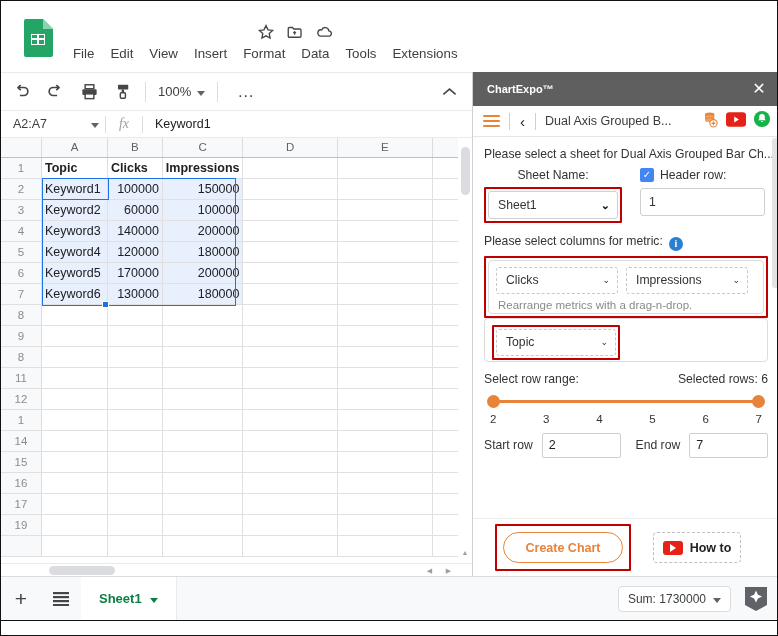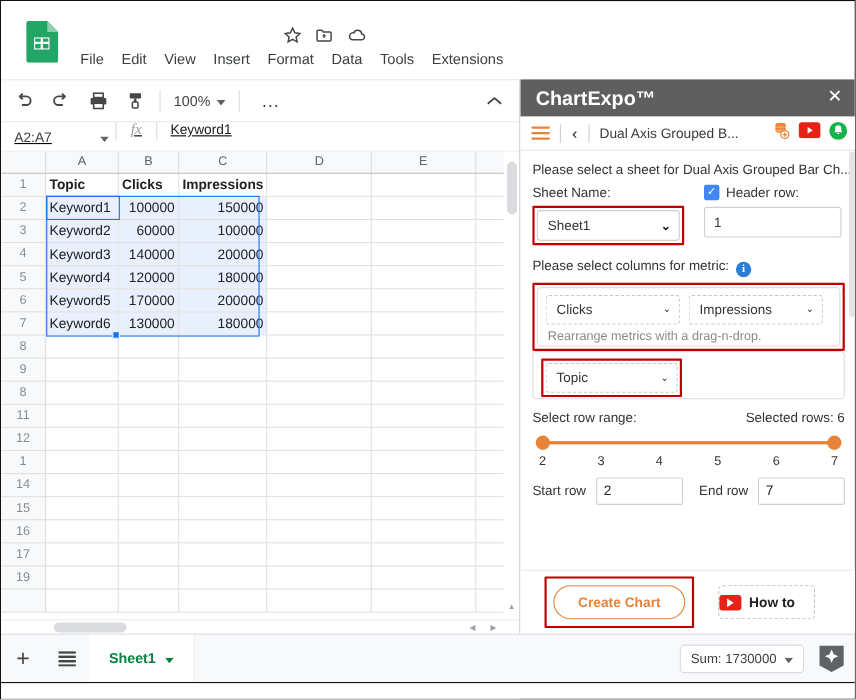--- a/index.html
+++ b/index.html
@@ -76,21 +76,21 @@
     color: #444746;
   }
 
   
   #formula-bar {
     position: absolute; left: 0; top: 109px;
     width: 471px; height: 28px;
     background: #fff;
     border-top: 1px solid #e8eaed;
     border-bottom: 1px solid #e8eaed;
-    display: flex; align-items: flex-start; text-decoration: underline;
+    display: flex; align-items: center;
   }
   #namebox {
     width: 104px; height: 27px;
     display: flex; align-items: center; justify-content: space-between;
     padding: 0 6px 0 12px;
     font-size: 12.5px; color: #3c4043;
   }
   .fb-sep { width: 1px; height: 17px; background: #dadce0; }
   #fx-label {
     width: 36px; text-align: center;
@@ -261,21 +261,21 @@
     border-left: 1px solid #d0d0d0;
     overflow: hidden;
   }
   #panel-titlebar {
     height: 34px;
     background: #5f5f5f;
     display: flex; align-items: center; justify-content: space-between;
     padding: 0 11px 0 14px;
   }
   #panel-title {
-    color: #fff; font-size: 18px; font-weight: bold;
+    color: #fff; font-size: 11px; font-weight: bold;
   }
   #panel-close {
     color: #fff; font-size: 16px; line-height: 1;
     width: 18px; text-align: center;
   }
   #panel-nav {
     height: 31px;
     background: #fff;
     border-bottom: 1px solid #e6e6e6;
     display: flex; align-items: center;
@@ -387,21 +387,21 @@
   #create-chart-btn {
     width: 120px; height: 31px;
     border: 1px solid #e8833a; border-radius: 16px;
     color: #e8833a; font-size: 12.5px; font-weight: bold;
     display: flex; align-items: center; justify-content: center;
     background: #fff;
   }
   #howto-btn {
     width: 88px; height: 31px;
     border: 1px dashed #c0c0c0; border-radius: 4px;
-    display: flex; align-items: center; gap: 7px;
+    display: flex; align-items: center; justify-content: center; gap: 7px;
     font-size: 12.5px; font-weight: bold; color: #222;
     background: #fff;
   }
   .yt {
     width: 20px; height: 14px; background: #e62117; border-radius: 3px;
     display: flex; align-items: center; justify-content: center;
   }
   .yt i {
     width: 0; height: 0;
     border-left: 6px solid #fff;
@@ -786,21 +786,21 @@
           </svg>
         </span>
       </span>
     </div>
 
     <div id="panel-body">
       <div class="p-label">Please select a sheet for Dual Axis Grouped Bar Ch...</div>
 
       <div class="p-row" style="gap:18px;">
         <div>
-          <div class="p-label" style="margin-bottom:5px;">Sheet Name:</div>
+          <div class="p-label" style="margin-bottom:5px;text-align:center;">Sheet Name:</div>
           <div class="outline-red">
             <div class="sel-ctl">
               <span>Sheet1</span>
               <span class="chev-b">⌄</span>
             </div>
           </div>
         </div>
         <div style="padding-top:0px;">
           <div class="cb-wrap">
             <span class="cbox">✓</span>

